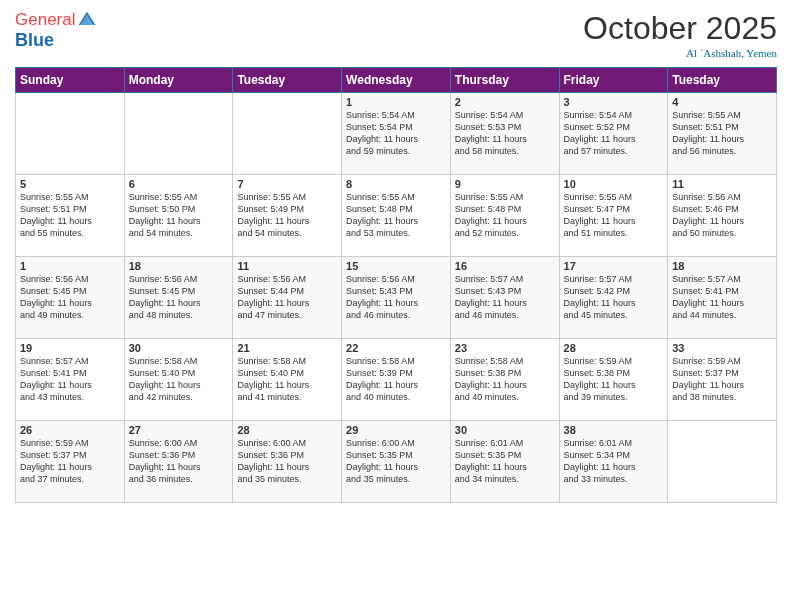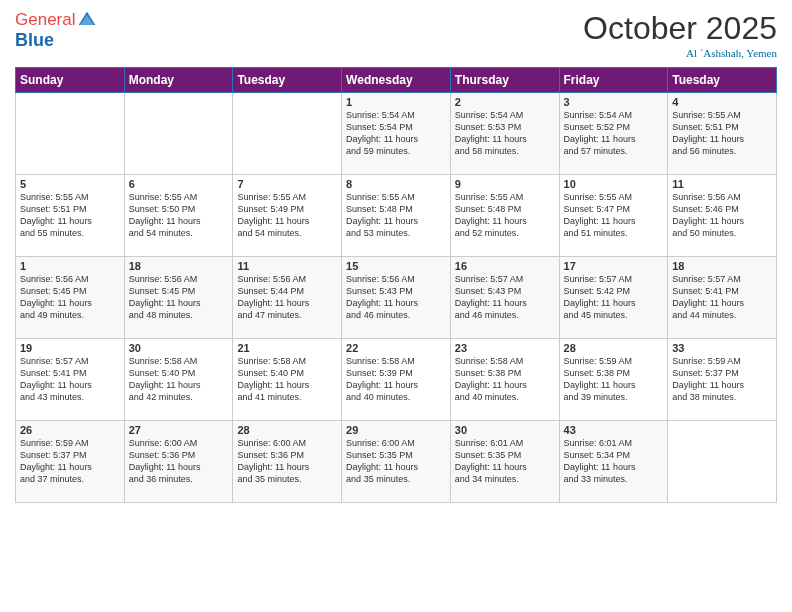--- a/index.html
+++ b/index.html
@@ -350,21 +350,21 @@
 and 35 minutes.</div>
           </td>
           <td>
             <span class="day-num">30</span>
             <div class="day-info" style="white-space: pre-line;">Sunrise: 6:01 AM
 Sunset: 5:35 PM
 Daylight: 11 hours
 and 34 minutes.</div>
           </td>
           <td>
-            <span class="day-num">43</span>
+            <span class="day-num">38</span>
             <div class="day-info" style="white-space: pre-line;">Sunrise: 6:01 AM
 Sunset: 5:34 PM
 Daylight: 11 hours
 and 33 minutes.</div>
           </td>
           <td class="empty-cell"></td>
         </tr>
       </tbody>
   </table>
 </div>

